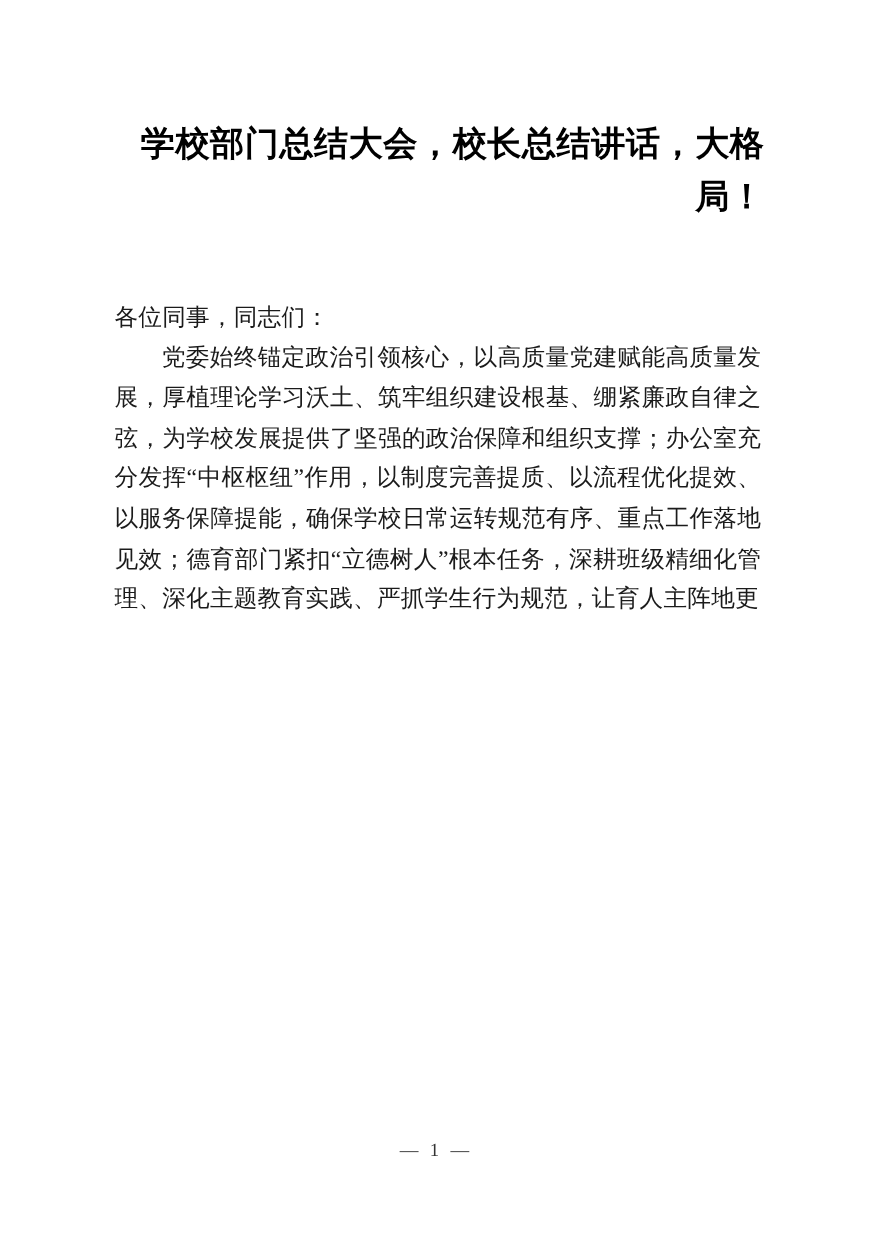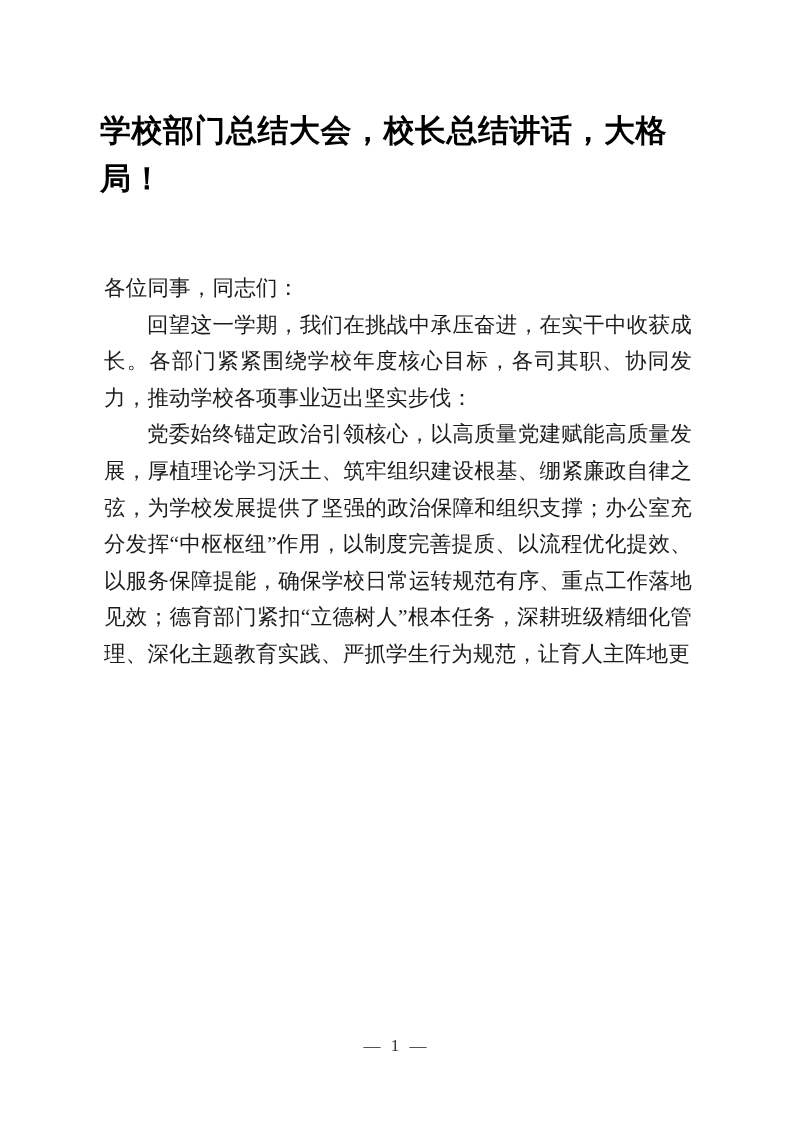--- a/index.html
+++ b/index.html
@@ -14,21 +14,21 @@
     background: #ffffff;
     box-sizing: border-box;
     overflow: hidden;
     font-family: "Liberation Serif", "DejaVu Serif", serif;
   }
   .doc-title {
     position: absolute;
     left: 100px;
     top: 107px;
     width: 595px;
-    text-align: left;
+    text-align: right;
     font-family: "Liberation Sans", "DejaVu Sans", sans-serif;
     font-weight: bold;
     font-size: 31px;
     line-height: 48px;
     color: #000000;
     letter-spacing: 0.5px;
   }
   .body-block {
     position: absolute;
     left: 104px;
@@ -62,19 +62,18 @@
 </style>
 </head>
 <body>
 
 <div class="page">
 
   <div class="doc-title">学校部门总结大会，校长总结讲话，大格局！</div>
 
   <div class="body-block">
     <p class="para no-indent">各位同事，同志们：</p>
-    <p class="para">回望这一学期，我们在挑战中承压奋进，在实干中收获成长。各部门紧紧围绕学校年度核心目标，各司其职、协同发力，推动学校各项事业迈出坚实步伐：</p>
     <p class="para">党委始终锚定政治引领核心，以高质量党建赋能高质量发展，厚植理论学习沃土、筑牢组织建设根基、绷紧廉政自律之弦，为学校发展提供了坚强的政治保障和组织支撑；办公室充分发挥“中枢枢纽”作用，以制度完善提质、以流程优化提效、以服务保障提能，确保学校日常运转规范有序、重点工作落地见效；德育部门紧扣“立德树人”根本任务，深耕班级精细化管理、深化主题教育实践、严抓学生行为规范，让育人主阵地更</p>
   </div>
 
   <div class="page-number">— 1 —</div>
 
 </div>
 
 </body></html>

